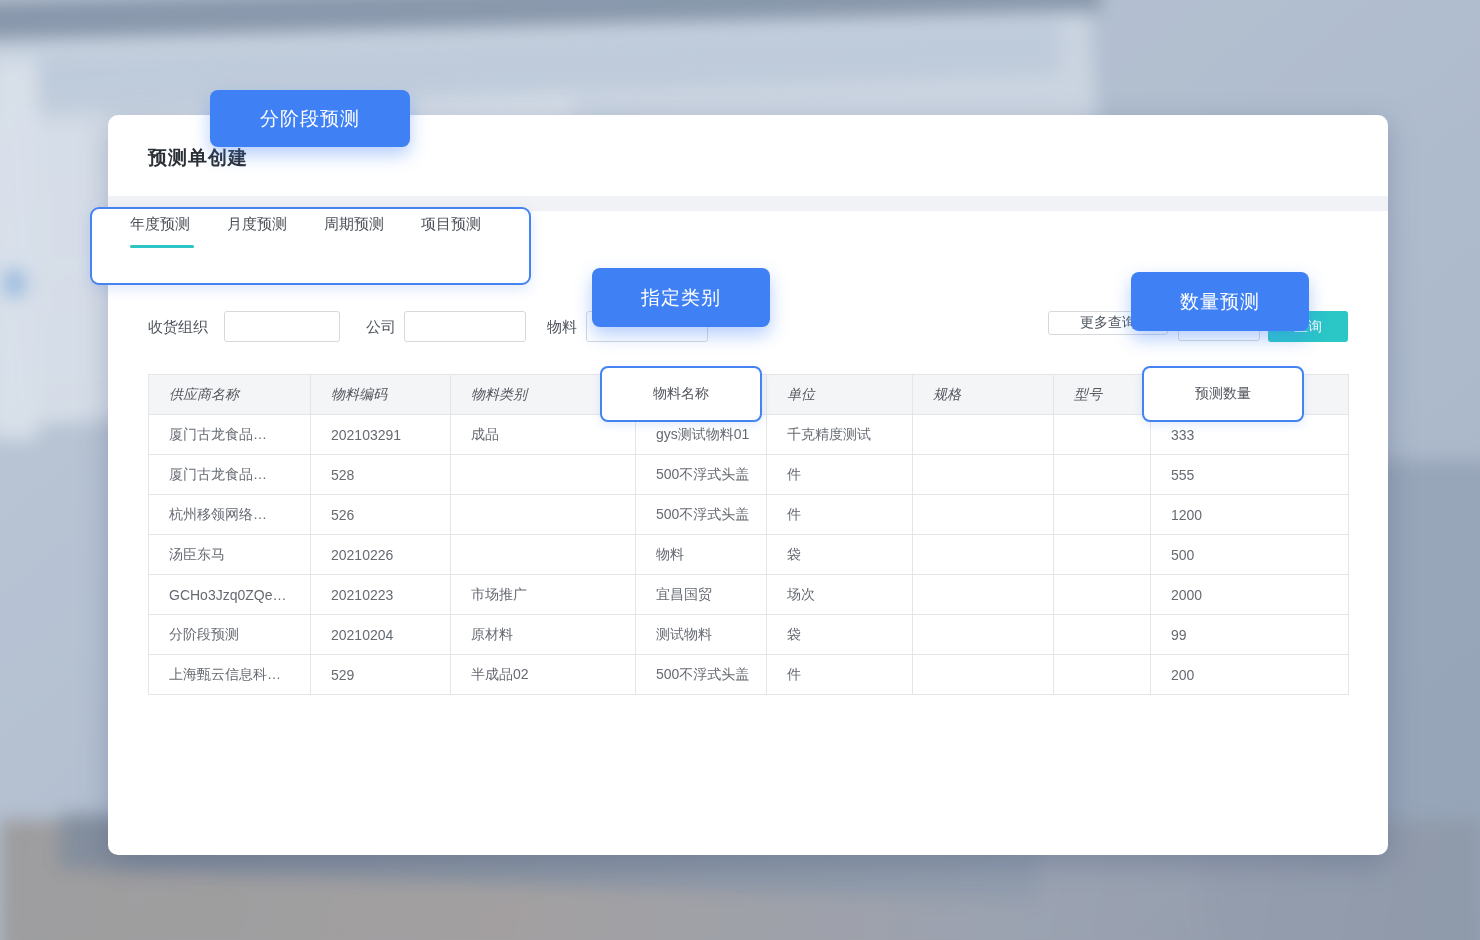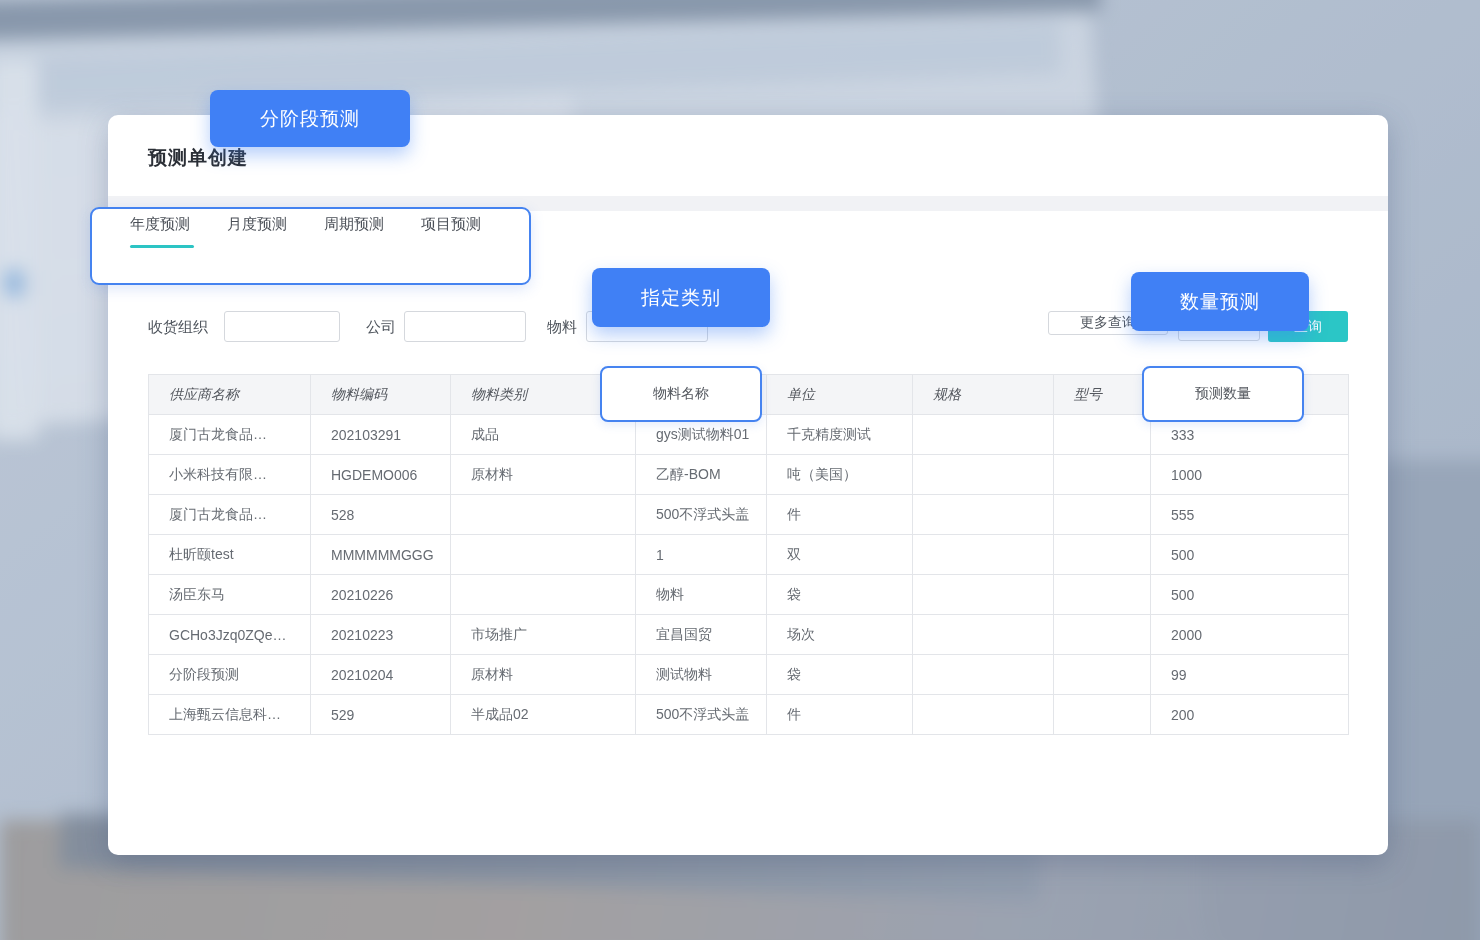--- a/index.html
+++ b/index.html
@@ -171,48 +171,38 @@
             <td>厦门古龙食品…</td>
             <td>202103291</td>
             <td>成品</td>
             <td>gys测试物料01</td>
             <td>千克精度测试</td>
             <td></td>
             <td></td>
             <td>333</td>
           </tr>
           <tr>
-            <td>小米科技有限…</td>
-            <td>HGDEMO006</td>
-            <td>原材料</td>
-            <td>乙醇-BOM</td>
-            <td>吨（美国）</td>
-            <td></td>
-            <td></td>
-            <td>1000</td>
-          </tr>
-          <tr>
             <td>厦门古龙食品…</td>
             <td>528</td>
             <td></td>
             <td>500不浮式头盖</td>
             <td>件</td>
             <td></td>
             <td></td>
             <td>555</td>
           </tr>
           <tr>
-            <td>杜昕颐test</td>
-            <td>MMMMMMGGG</td>
-            <td></td>
-            <td>1</td>
-            <td>双</td>
-            <td></td>
-            <td></td>
-            <td>500</td>
+            <td>杭州移领网络…</td>
+            <td>526</td>
+            <td></td>
+            <td>500不浮式头盖</td>
+            <td>件</td>
+            <td></td>
+            <td></td>
+            <td>1200</td>
           </tr>
           <tr>
             <td>汤臣东马</td>
             <td>20210226</td>
             <td></td>
             <td>物料</td>
             <td>袋</td>
             <td></td>
             <td></td>
             <td>500</td>

